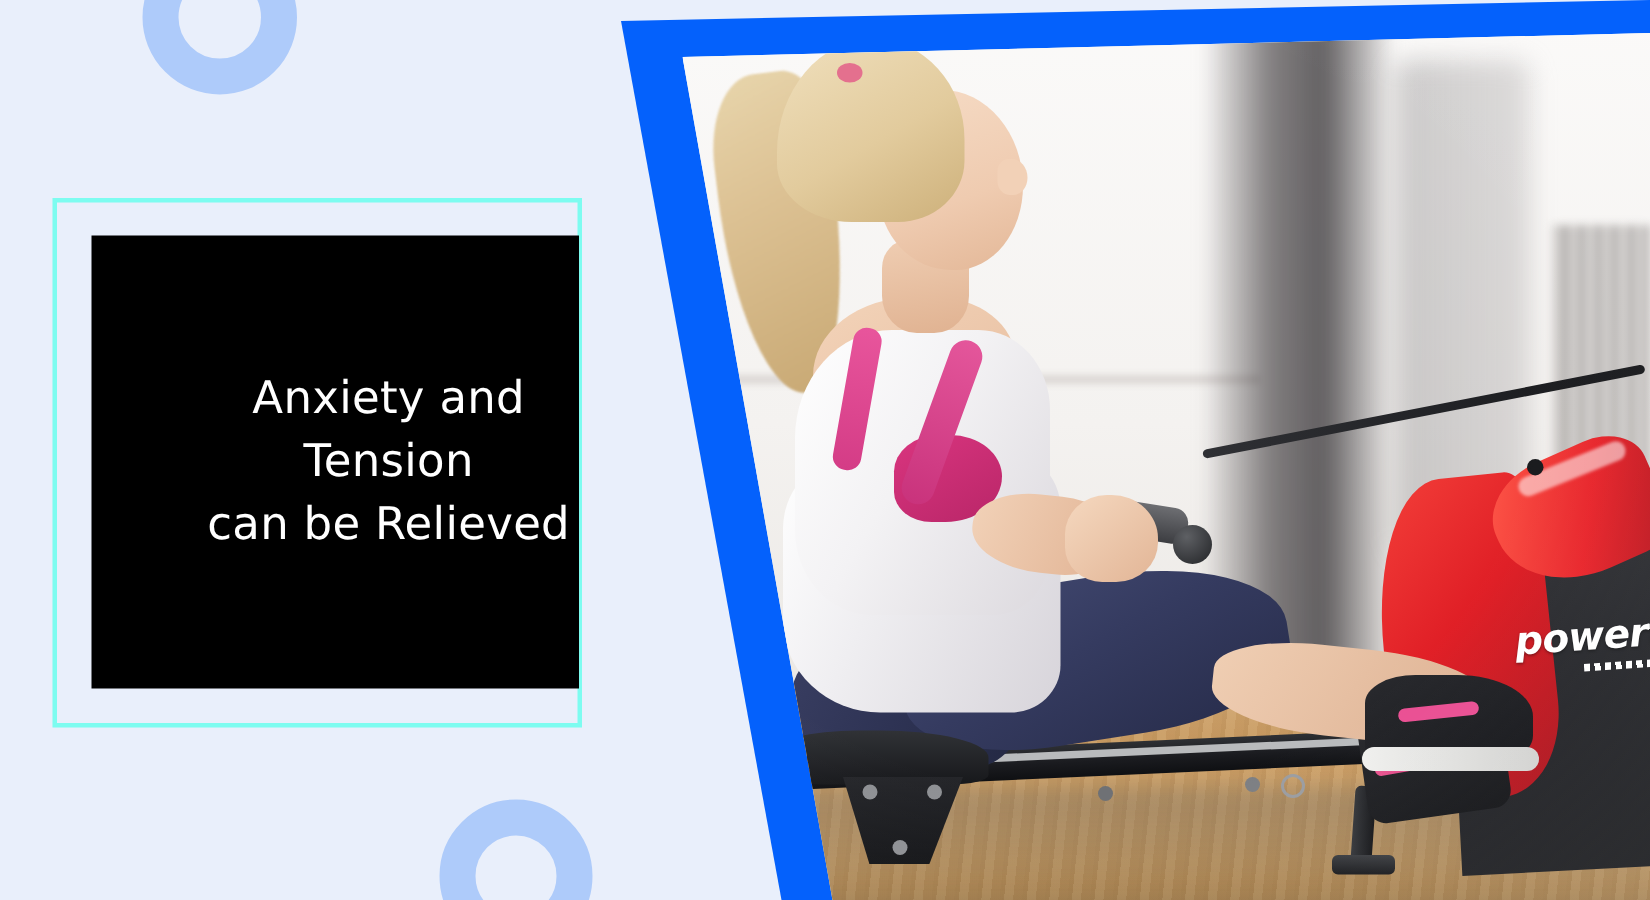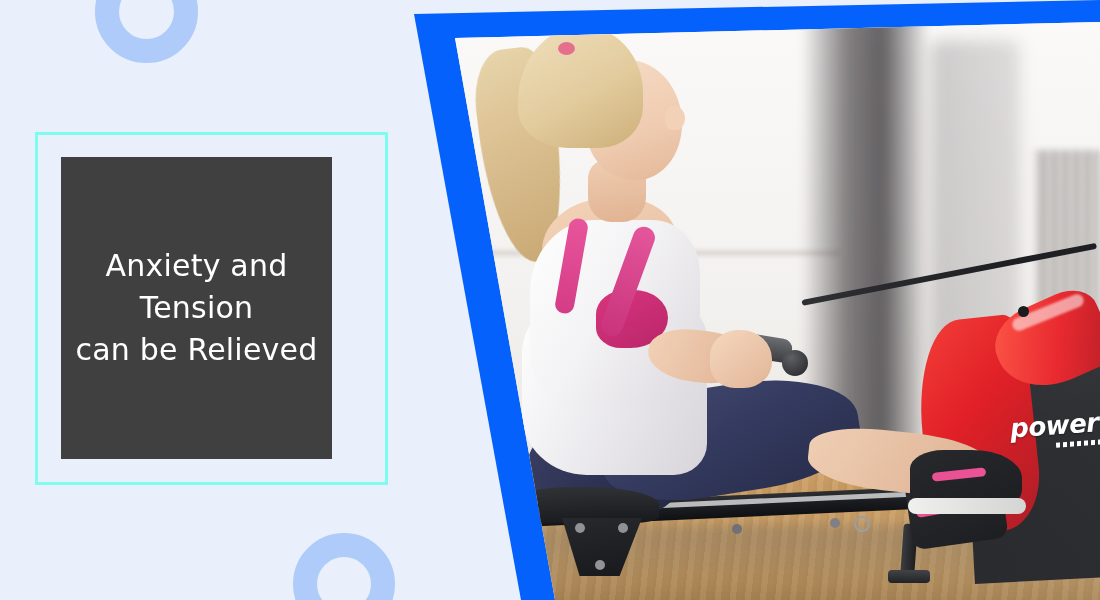--- a/index.html
+++ b/index.html
@@ -36,25 +36,25 @@
   #card-frame {
     position: absolute;
     left: 35px; top: 132px;
     width: 353px; height: 353px;
     border: 3px solid #7dfcf0;
     background: transparent;
   }
   #card-block {
     position: absolute;
     left: 61px; top: 157px;
-    width: 271px; height: 302px;
-    background: #404040;
+    width: 325px; height: 302px;
+    background: #000000;
     display: flex;
     align-items: center;
-    justify-content: center;
+    justify-content: flex-end;
   }
   #headline {
     color: #ffffff;
     font-size: 30px;
     line-height: 1.4;
     font-weight: 400;
     text-align: center;
     letter-spacing: 0.2px;
     white-space: pre-line;
     font-family: "DejaVu Sans", sans-serif;

